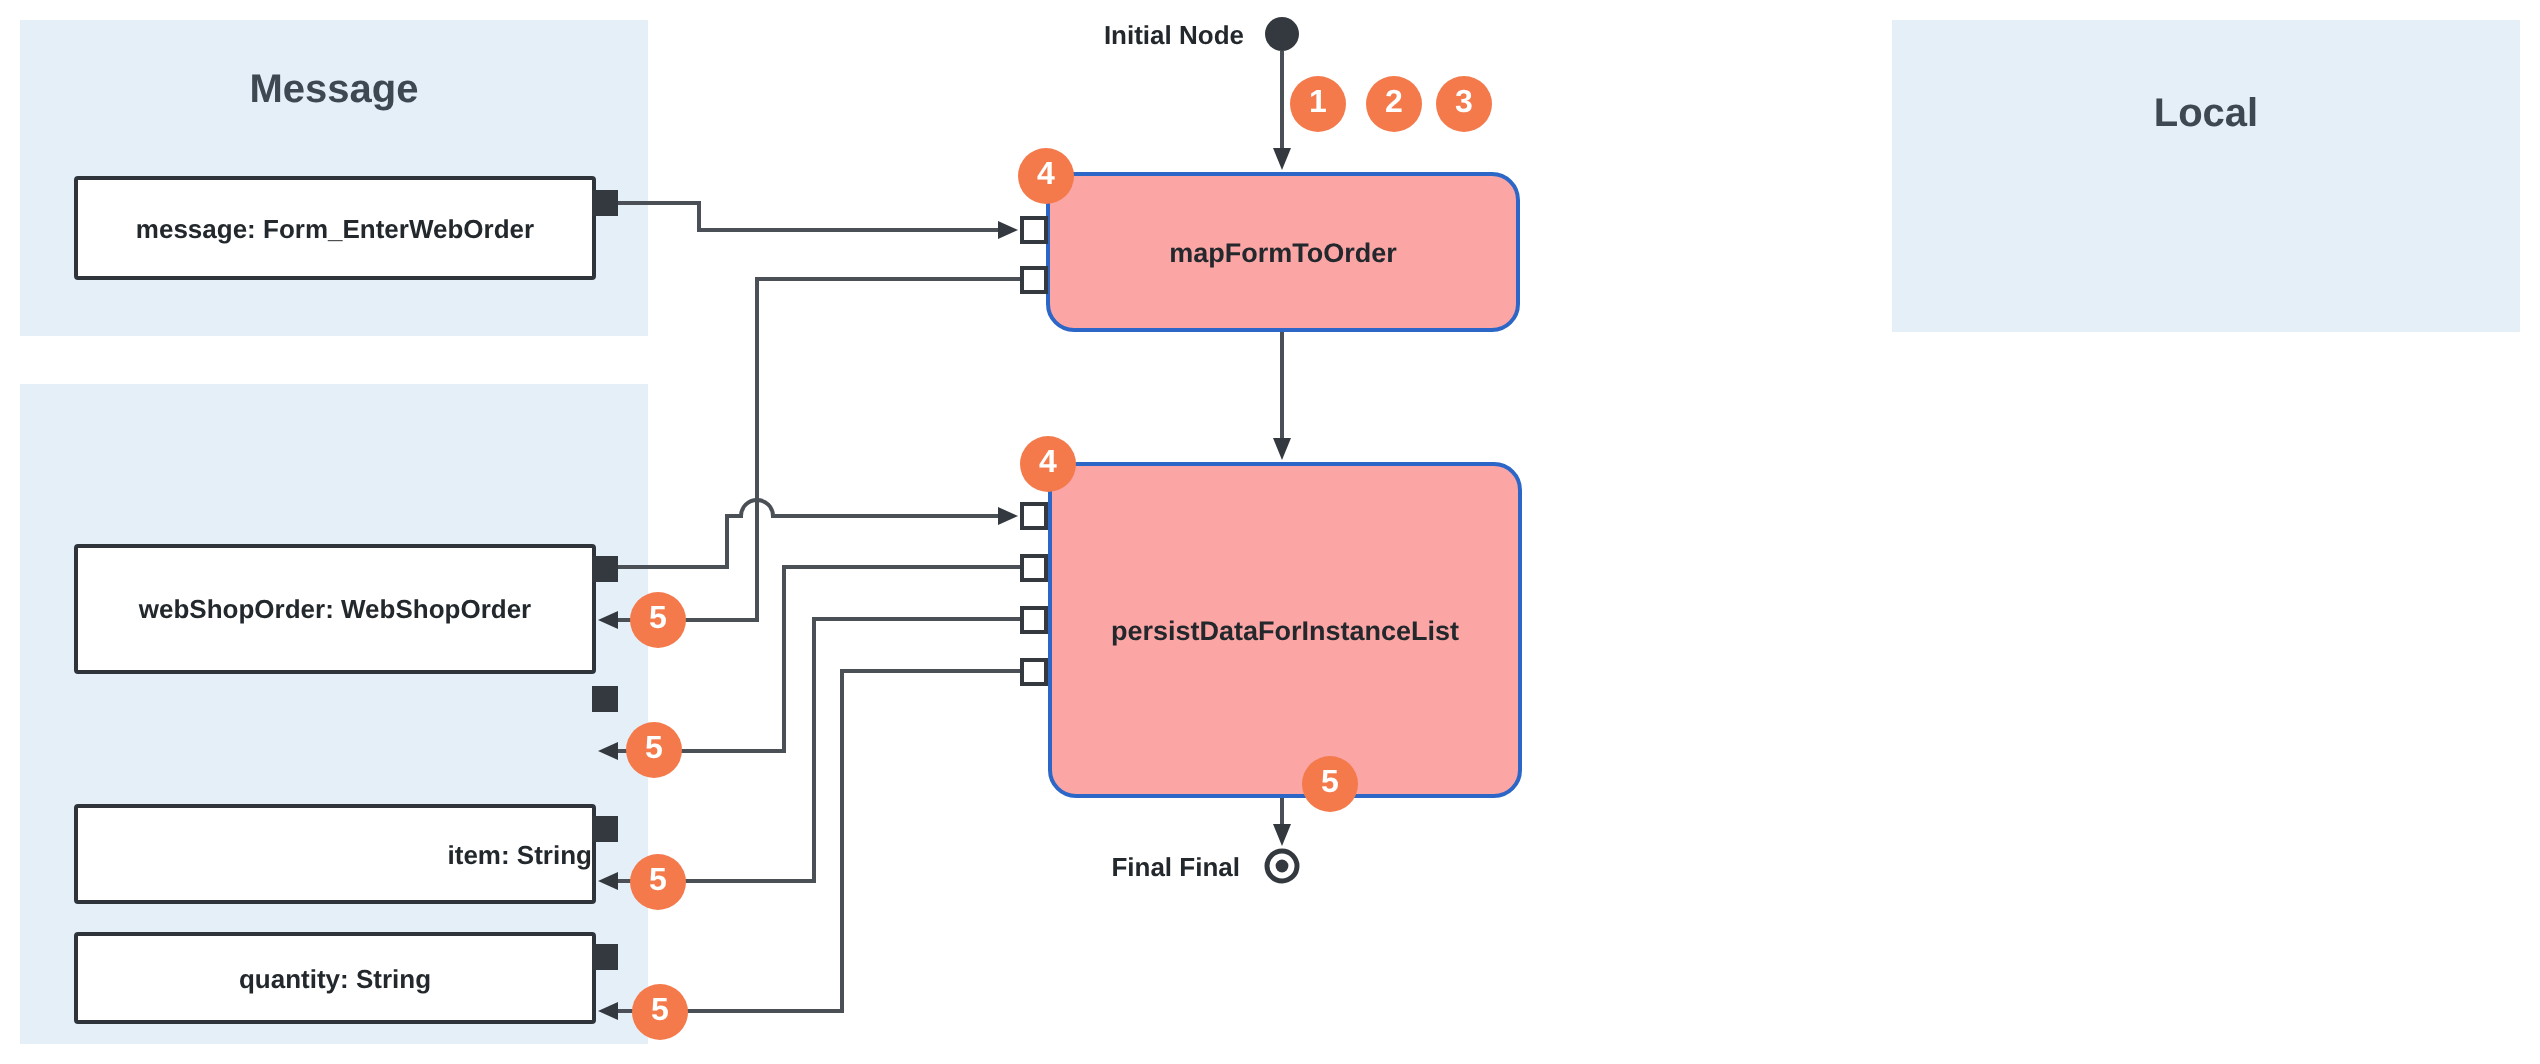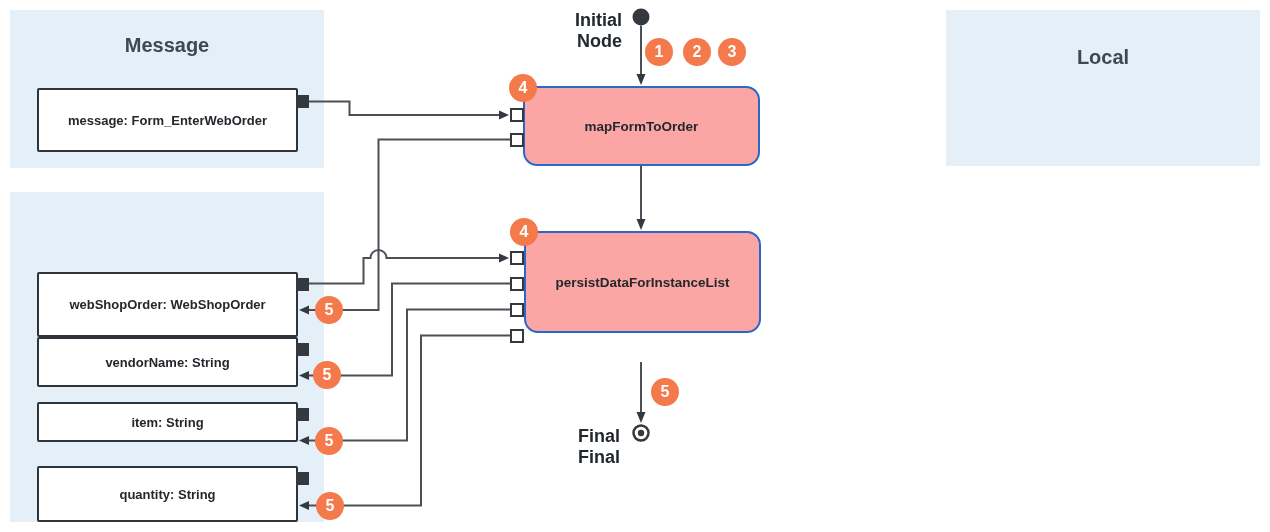--- a/index.html
+++ b/index.html
@@ -16,21 +16,21 @@
              font-size:13px; font-weight:bold; color:#23282D; box-sizing:border-box; }
   .port-out { position:absolute; width:13px; height:13px; background:#34393F; }
   .activity { position:absolute; background:#fca5a5; border:2.5px solid #2C67C8; border-radius:14px;
               display:flex; align-items:center; justify-content:center;
               font-size:13.5px; font-weight:bold; color:#23282D; box-sizing:border-box; z-index:3; }
   .port-in { position:absolute; width:14px; height:14px; background:#ffffff;
              border:2px solid #34393F; box-sizing:border-box; z-index:4; }
   .badge { position:absolute; width:28px; height:28px; border-radius:50%; background:#F4794B;
            color:#ffffff; font-weight:bold; font-size:16px; display:flex; align-items:center;
            justify-content:center; z-index:6; }
-  .node-label { position:absolute; font-size:18px; font-weight:bold; color:#23282D; text-align:right; }
+  .node-label { position:absolute; font-size:13px; font-weight:bold; color:#23282D; text-align:right; }
   svg.wires { position:absolute; left:0; top:0; z-index:2; }
   .wire { stroke:#4A5056; stroke-width:2; fill:none; }
   .ah { fill:#34393F; stroke:none; }
 </style>
 </head>
 <body>
 
 <div class="stage">
 
   <div class="panel" style="left:10px; top:10px; width:314px; height:158px;">
@@ -82,52 +82,49 @@
     <path class="wire" d="M510,309.5 H407 V440.5 H309"></path>
     <polygon class="ah" points="299,440.5 309,436 309,445"></polygon>
 
     <path class="wire" d="M510,335.5 H421 V505.5 H309"></path>
     <polygon class="ah" points="299,505.5 309,501 309,510"></polygon>
   </svg>
 
   <div class="node-label" style="left:548px; top:10px; width:74px;">Initial Node</div>
   <div class="node-label" style="left:546px; top:426px; width:74px;">Final Final</div>
 
-  <div class="databox" style="left:37px; top:88px; height:64px; z-index:3;">
+  <div class="databox" style="left:37px; top:88px; height:52px; z-index:3;">
     <span>message: Form_EnterWebOrder</span>
   </div>
   <div class="port-out" style="left:296px; top:95px; z-index:4;"></div>
 
   <div class="databox" style="left:37px; top:272px; height:65px; z-index:3;">
     <span>webShopOrder: WebShopOrder</span>
   </div>
   <div class="port-out" style="left:296px; top:278px; z-index:4;"></div>
 
-  <div class="databox" style="left:37px; top:337px; height:50px; z-index:3;">
-    <span>vendorName: String</span>
-  </div>
   <div class="port-out" style="left:296px; top:343px; z-index:4;"></div>
 
-  <div class="databox" style="left:37px; top:402px; height:40px; z-index:3;">
+  <div class="databox" style="left:37px; top:402px; height:50px; z-index:3;justify-content:flex-end;">
     <span>item: String</span>
   </div>
   <div class="port-out" style="left:296px; top:408px; z-index:4;"></div>
 
-  <div class="databox" style="left:37px; top:466px; height:56px; z-index:3;">
+  <div class="databox" style="left:37px; top:466px; height:46px; z-index:3;">
     <span>quantity: String</span>
   </div>
   <div class="port-out" style="left:296px; top:472px; z-index:4;"></div>
 
   <div class="activity" style="left:523px; top:86px; width:237px; height:80px;">
     <span>mapFormToOrder</span>
   </div>
   <div class="port-in" style="left:510px; top:108px;"></div>
   <div class="port-in" style="left:510px; top:133px;"></div>
 
-  <div class="activity" style="left:524px; top:231px; width:237px; height:102px;">
+  <div class="activity" style="left:524px; top:231px; width:237px; height:168px;">
     <span>persistDataForInstanceList</span>
   </div>
   <div class="port-in" style="left:510px; top:251px;"></div>
   <div class="port-in" style="left:510px; top:277px;"></div>
   <div class="port-in" style="left:510px; top:303px;"></div>
   <div class="port-in" style="left:510px; top:329px;"></div>
 
   <div class="badge" style="left:645px; top:38px;">1</div>
   <div class="badge" style="left:683px; top:38px;">2</div>
   <div class="badge" style="left:718px; top:38px;">3</div>

